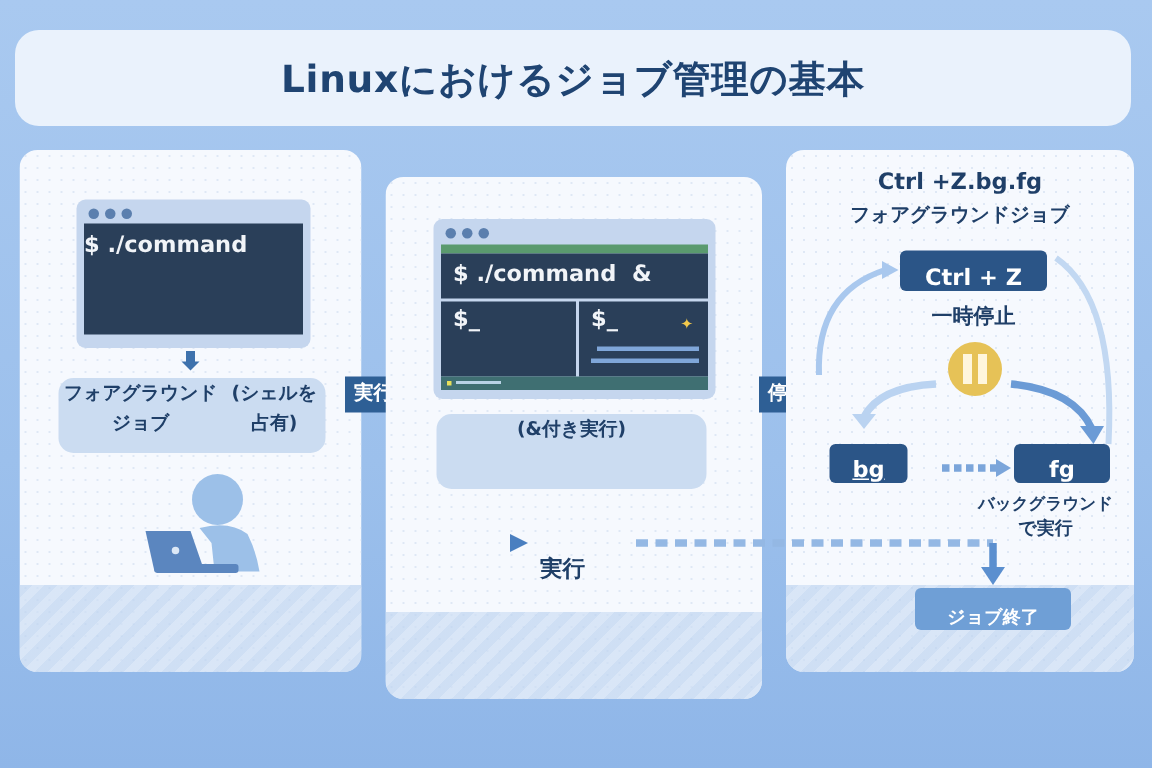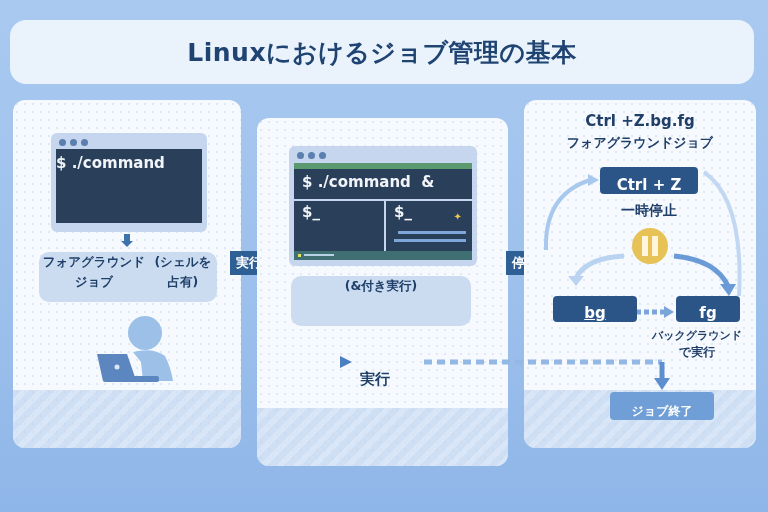--- a/index.html
+++ b/index.html
@@ -153,21 +153,21 @@
     <line x1="104" y1="212" x2="140" y2="212" stroke="#7ba5da" stroke-width="5" stroke-dasharray="5 3"></line>
     <polygon points="140,206 150,212 140,218" fill="#7ba5da"></polygon>
     <circle cx="126" cy="146" r="18" fill="#e6c257"></circle>
     <rect x="118" y="136" width="6" height="20" fill="#fff6dc"></rect>
     <rect x="128" y="136" width="6" height="20" fill="#fff6dc"></rect>
   </svg>
   <div class="dark-btn" style="left:76px; top:67px; width:98px; height:27px; font-size:15px;">
     <span>Ctrl + Z</span>
   </div>
   <div class="txt" style="left:76px; top:102px; width:98px; font-size:14px;">一時停止</div>
-  <div class="dark-btn" style="left:29px; top:196px; width:84px; height:26px; font-size:15px;text-decoration:underline;">
+  <div class="dark-btn" style="left:29px; top:196px; width:52px; height:26px; font-size:15px;text-decoration:underline;">
     <span>bg</span>
   </div>
   <div class="dark-btn" style="left:152px; top:196px; width:64px; height:26px; font-size:15px;">
     <span>fg</span>
   </div>
   <div class="txt" style="left:118px; top:228px; width:110px; font-size:11px;">バックグラウンド</div>
   <div class="txt" style="left:118px; top:244px; width:110px; font-size:12px;">で実行</div>
   <div class="dark-btn" style="left:86px; top:292px; width:104px; height:28px; font-size:12px; background:#6f9fd6; z-index:2;">
     <span>ジョブ終了</span>
   </div>

